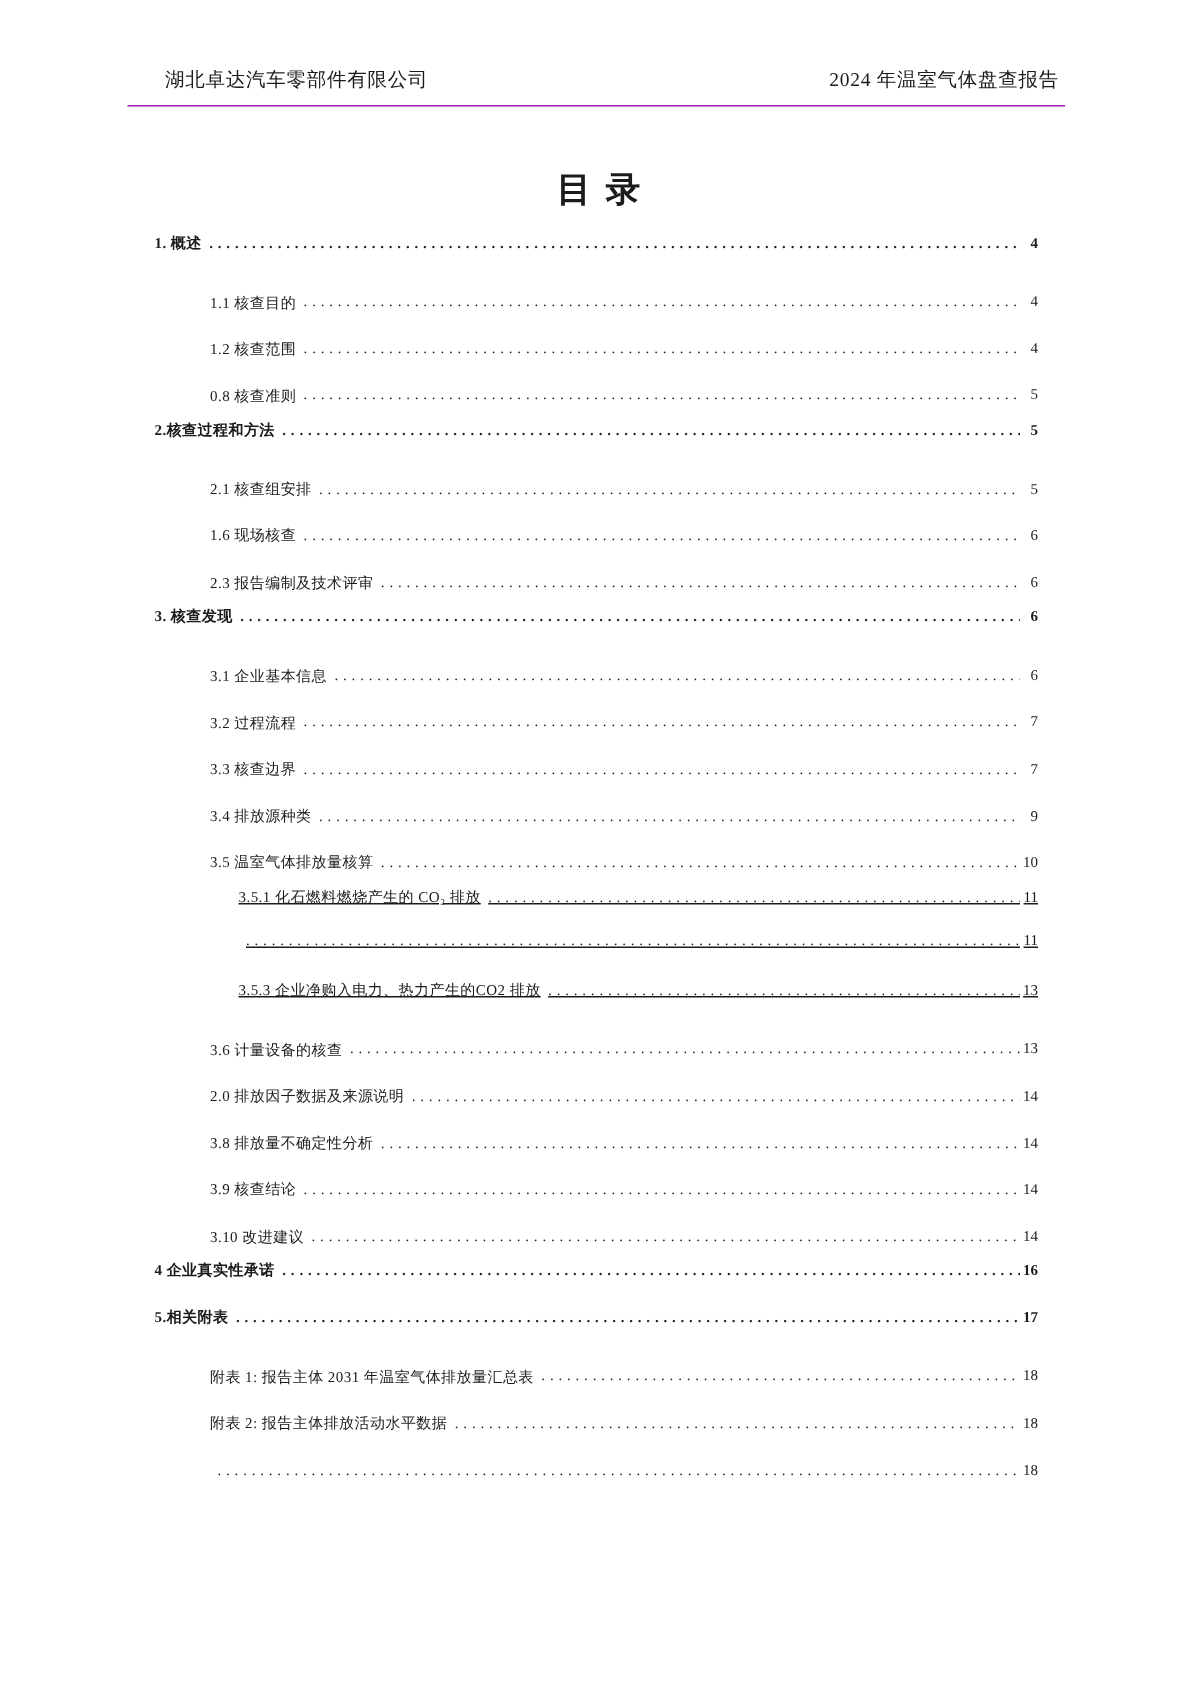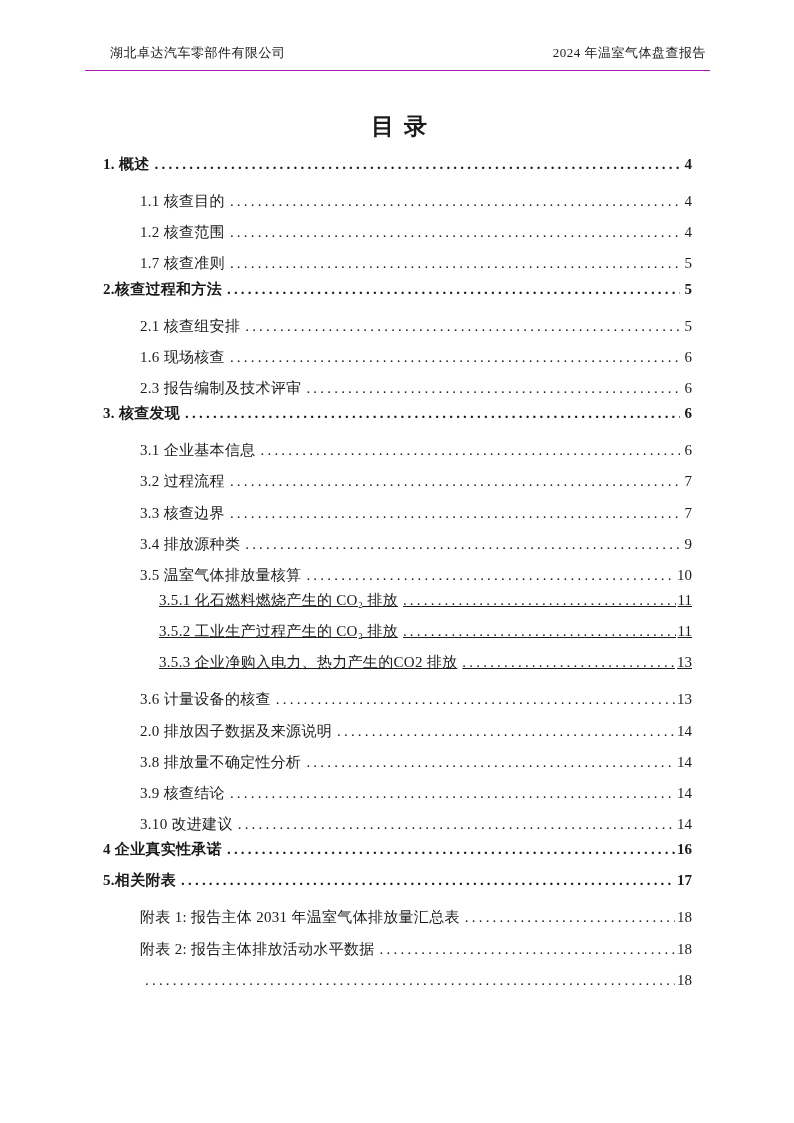--- a/index.html
+++ b/index.html
@@ -40,21 +40,21 @@
 
   .toc {
     position: absolute;
     left: 103px; top: 155px;
     width: 589px;
   }
   .row {
     display: flex;
     align-items: baseline;
     height: 31.15px;
-    font-size: 15px;
+    font-size: 10px;
     white-space: nowrap;
   }
   .row.bold { font-weight: bold; }
   .row.lv1 { padding-left: 37px; align-items: center; }
   .row.lv2 { padding-left: 56px; text-decoration: underline; }
   .lbl { flex: 0 0 auto; letter-spacing: 0.3px; }
   .dots {
     flex: 1 1 auto;
     overflow: hidden;
     white-space: nowrap;
@@ -83,21 +83,21 @@
       <span class="lbl">1.1 核查目的</span>
       <span class="dots">....................................................................................................................................................................................................................................................................</span>
       <span class="pagenum">4</span>
     </div>
     <div class="row lv1">
       <span class="lbl">1.2 核查范围</span>
       <span class="dots">....................................................................................................................................................................................................................................................................</span>
       <span class="pagenum">4</span>
     </div>
     <div class="row lv1">
-      <span class="lbl">1.7 核查准则</span>
+      <span class="lbl">0.8 核查准则</span>
       <span class="dots">....................................................................................................................................................................................................................................................................</span>
       <span class="pagenum">5</span>
     </div>
     <div class="row lv0 bold">
       <span class="lbl">2.核查过程和方法</span>
       <span class="dots">....................................................................................................................................................................................................................................................................</span>
       <span class="pagenum">5</span>
     </div>
     <div class="row lv1">
       <span class="lbl">2.1 核查组安排</span>
@@ -143,21 +143,20 @@
       <span class="lbl">3.5 温室气体排放量核算</span>
       <span class="dots">....................................................................................................................................................................................................................................................................</span>
       <span class="pagenum">10</span>
     </div>
     <div class="row lv2">
       <span class="lbl">3.5.1 化石燃料燃烧产生的 CO₂ 排放</span>
       <span class="dots">....................................................................................................................................................................................................................................................................</span>
       <span class="pagenum">11</span>
     </div>
     <div class="row lv2">
-      <span class="lbl">3.5.2 工业生产过程产生的 CO₂ 排放</span>
       <span class="dots">....................................................................................................................................................................................................................................................................</span>
       <span class="pagenum">11</span>
     </div>
     <div class="row lv2">
       <span class="lbl">3.5.3 企业净购入电力、热力产生的CO2 排放</span>
       <span class="dots">....................................................................................................................................................................................................................................................................</span>
       <span class="pagenum">13</span>
     </div>
     <div class="row lv1">
       <span class="lbl">3.6 计量设备的核查</span>

